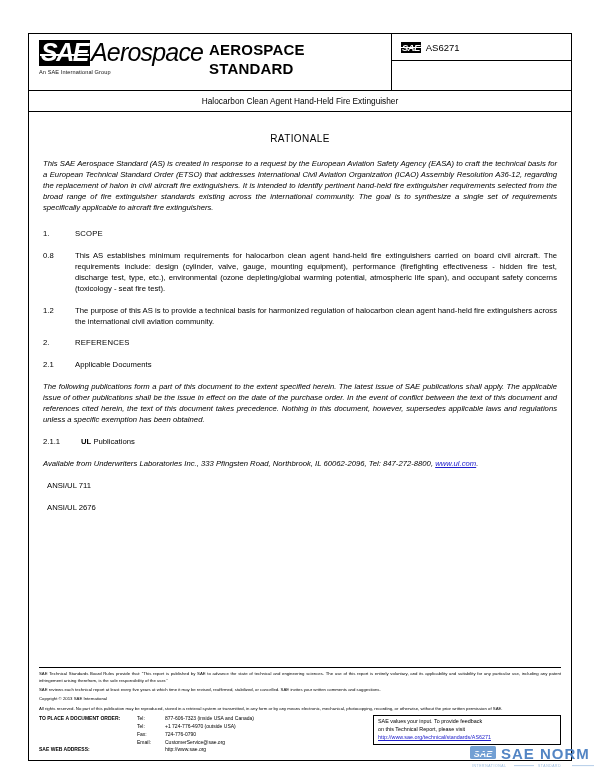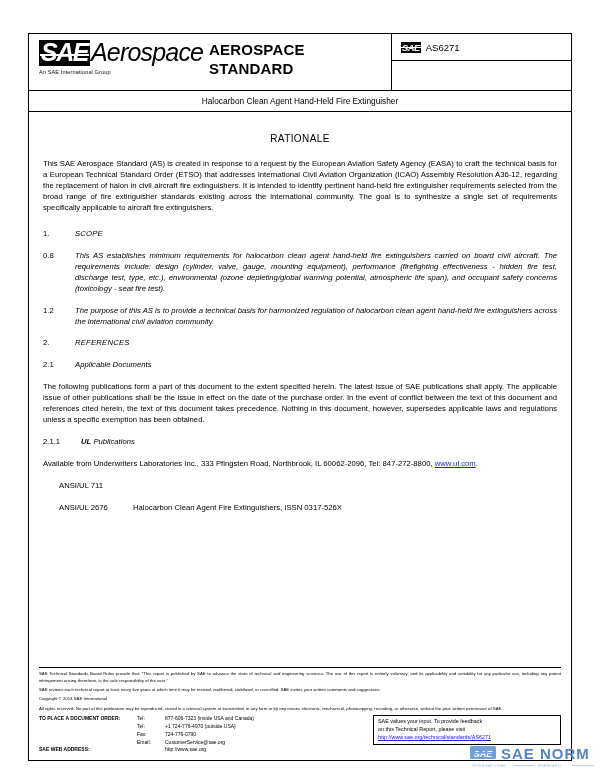--- a/index.html
+++ b/index.html
@@ -151,38 +151,39 @@
   }
   .centered-head {
     text-align: center;
     font-size: 10px;
     letter-spacing: 0.4px;
     margin: 8px 0 13px 0;
   }
   p.para {
     margin: 0 0 11px 0;
     text-align: justify;
+    font-style: italic;
   }
   .sec {
     display: flex;
     margin: 0 0 11px 0;
   }
   .sec-num { width: 32px; flex: 0 0 32px; }
   .sec-num.n3 { width: 38px; flex: 0 0 38px; }
-  .sec-body { flex: 1; text-align: justify; font-style: italic; }
+  .sec-body { flex: 1; text-align: justify; }
   .sec-title { letter-spacing: 0.2px; }
   .gap-big { height: 4px; }
   b.t { font-weight: bold; }
   a.link {
     color: #2020cc;
     text-decoration: underline;
   }
   .ref {
     display: flex;
-    margin: 0 0 11px 16px;
+    margin: 0 0 11px 4px;
   }
   .ref-id { width: 74px; flex: 0 0 74px; }
   .ref-title { flex: 1; }
 
   
   .footer {
     position: absolute;
     left: 0;
     right: 0;
     bottom: 0;
@@ -311,21 +312,20 @@
     </div>
 
     <p class="para"><span>Available from Underwriters Laboratories Inc., 333 Pfingsten Road, Northbrook, IL 60062-2096, Tel: 847-272-8800, </span><a class="link" href="#">www.ul.com</a><span>.</span></p>
 
     <div class="ref">
       <div class="ref-id">ANSI/UL 711</div>
     </div>
 
     <div class="ref">
       <div class="ref-id">ANSI/UL 2676</div>
-      <div class="ref-title">Halocarbon Clean Agent Fire Extinguishers, ISSN 0317-526X</div>
     </div>
 
   </div>
 
   <div class="footer">
     <div class="footer-rule"></div>
 
     <p class="fine">SAE Technical Standards Board Rules provide that: “This report is published by SAE to advance the state of technical and engineering sciences. The use of this report is entirely voluntary, and its applicability and suitability for any particular use, including any patent infringement arising therefrom, is the sole responsibility of the user.”</p>
     <p class="fine">SAE reviews each technical report at least every five years at which time it may be revised, reaffirmed, stabilized, or cancelled. SAE invites your written comments and suggestions.</p>
     <p class="fine nj">Copyright © 2013 SAE International</p>

